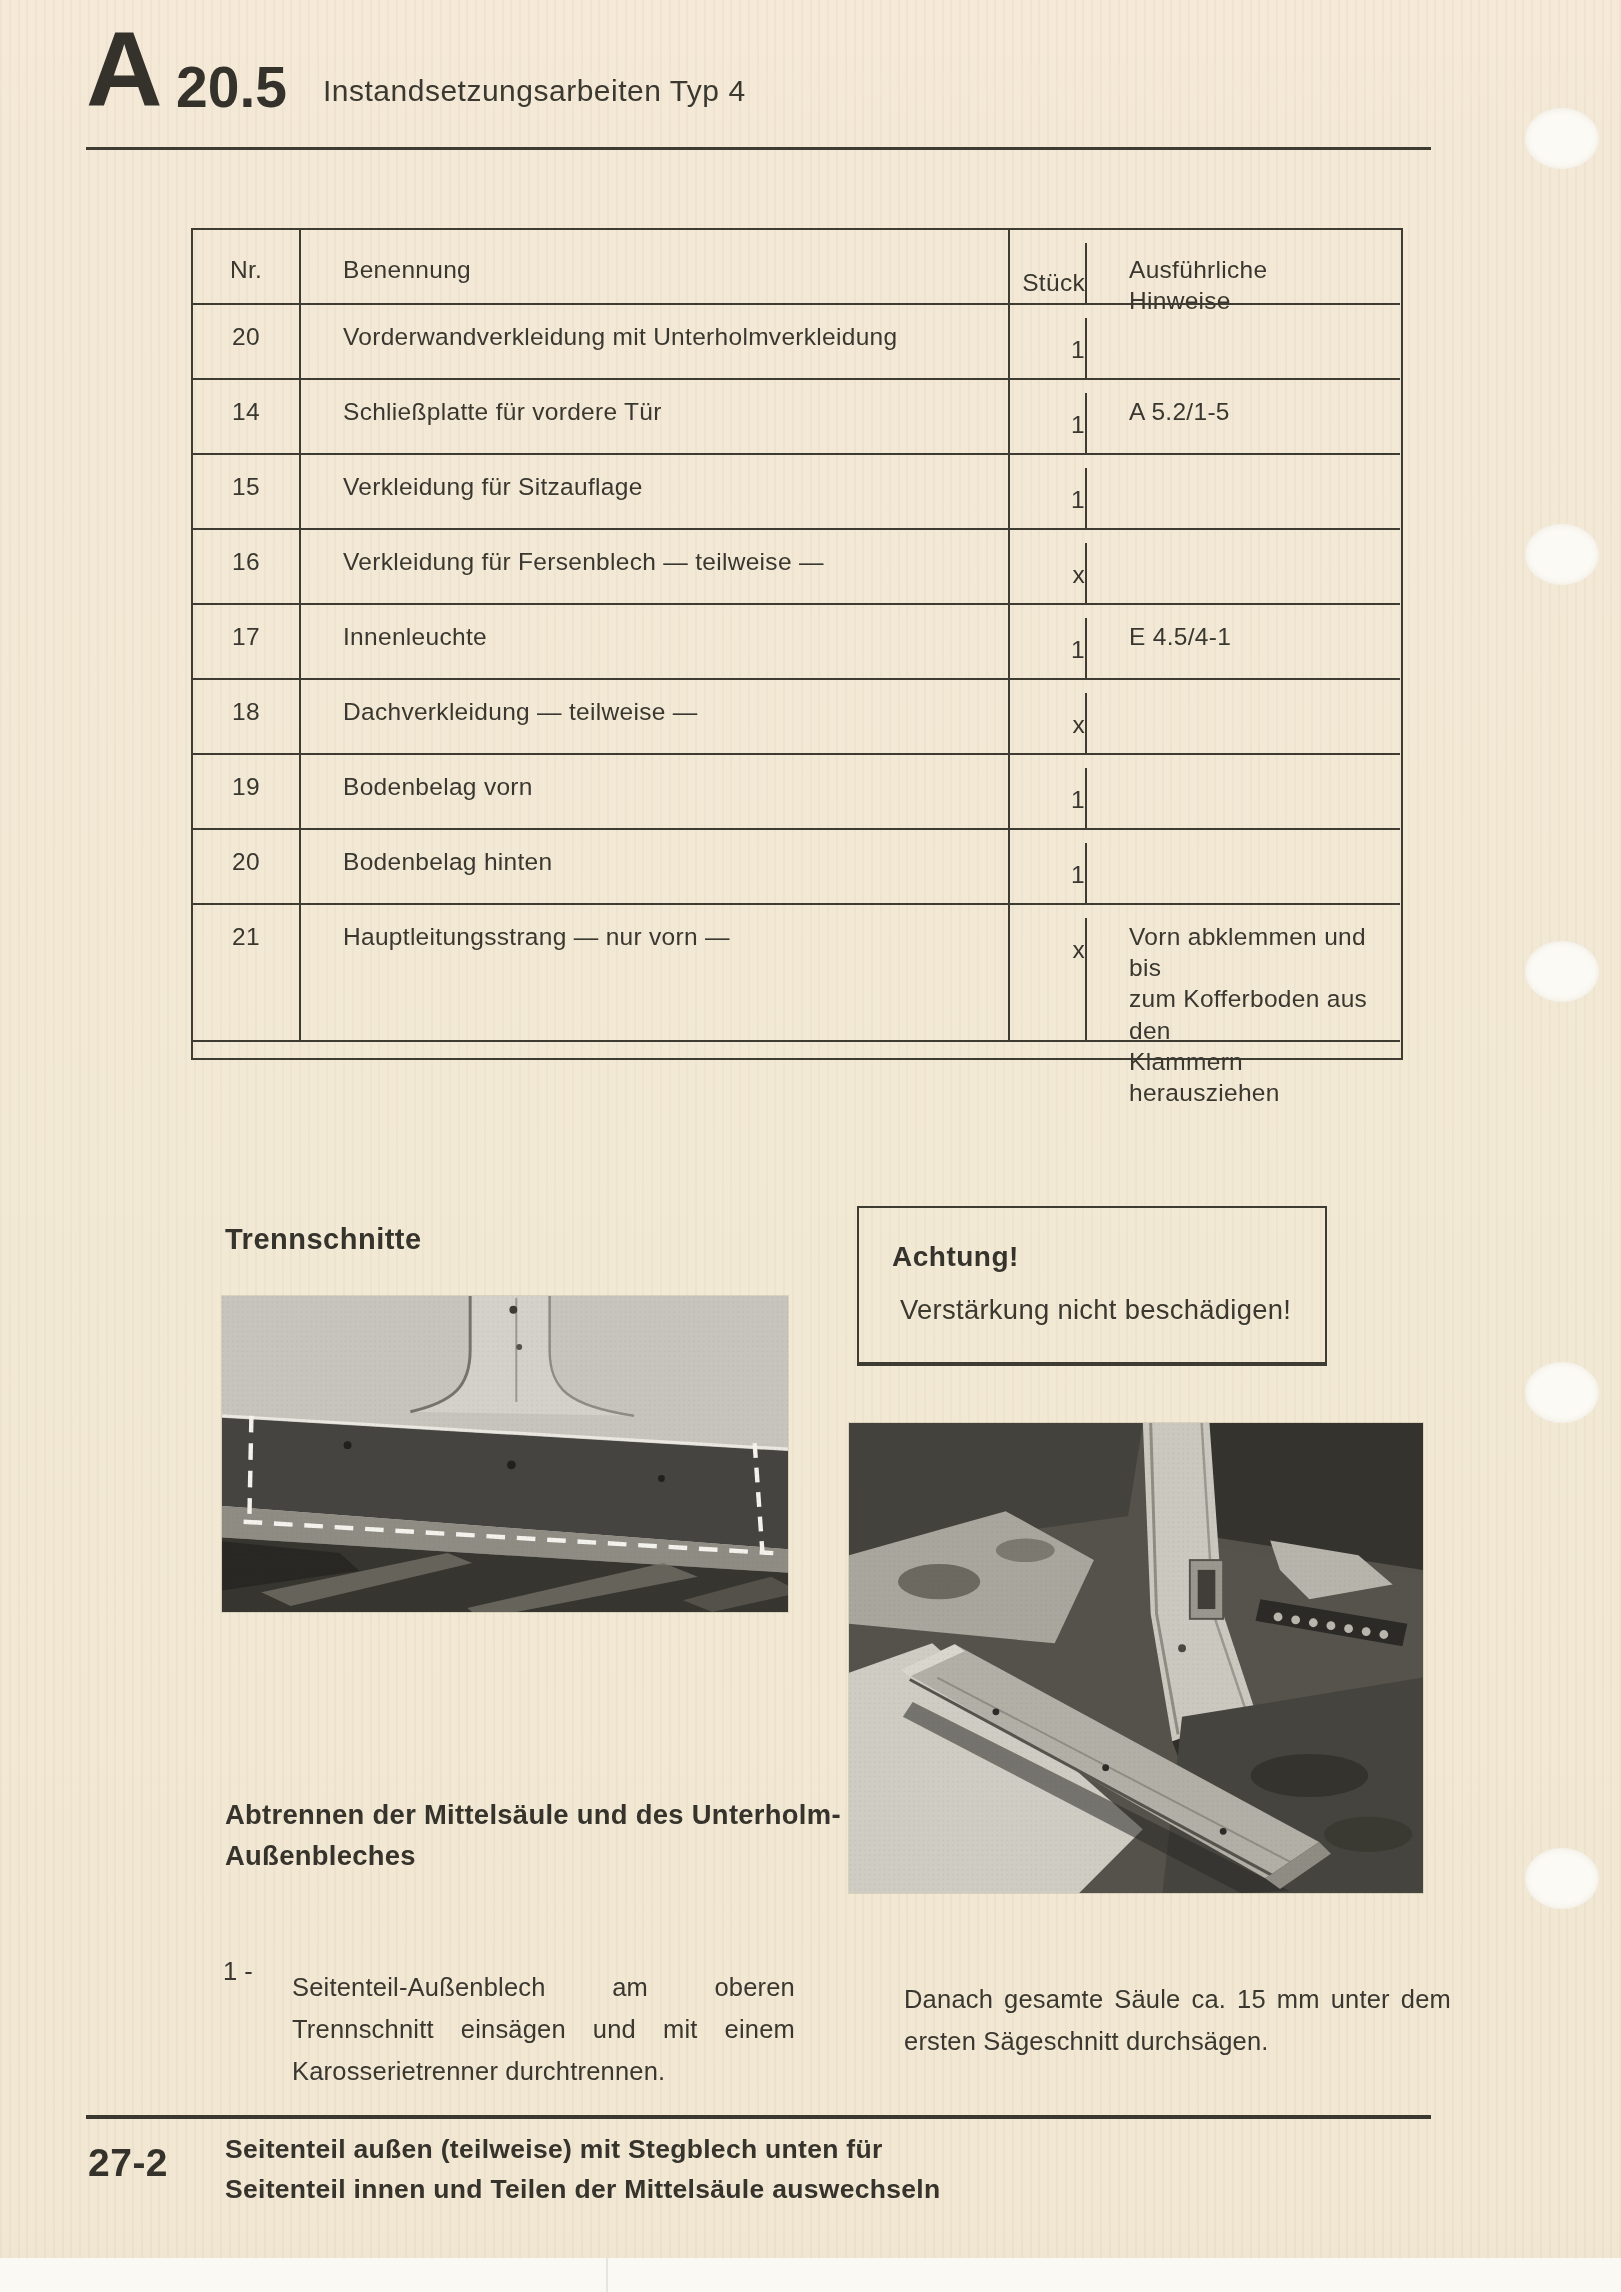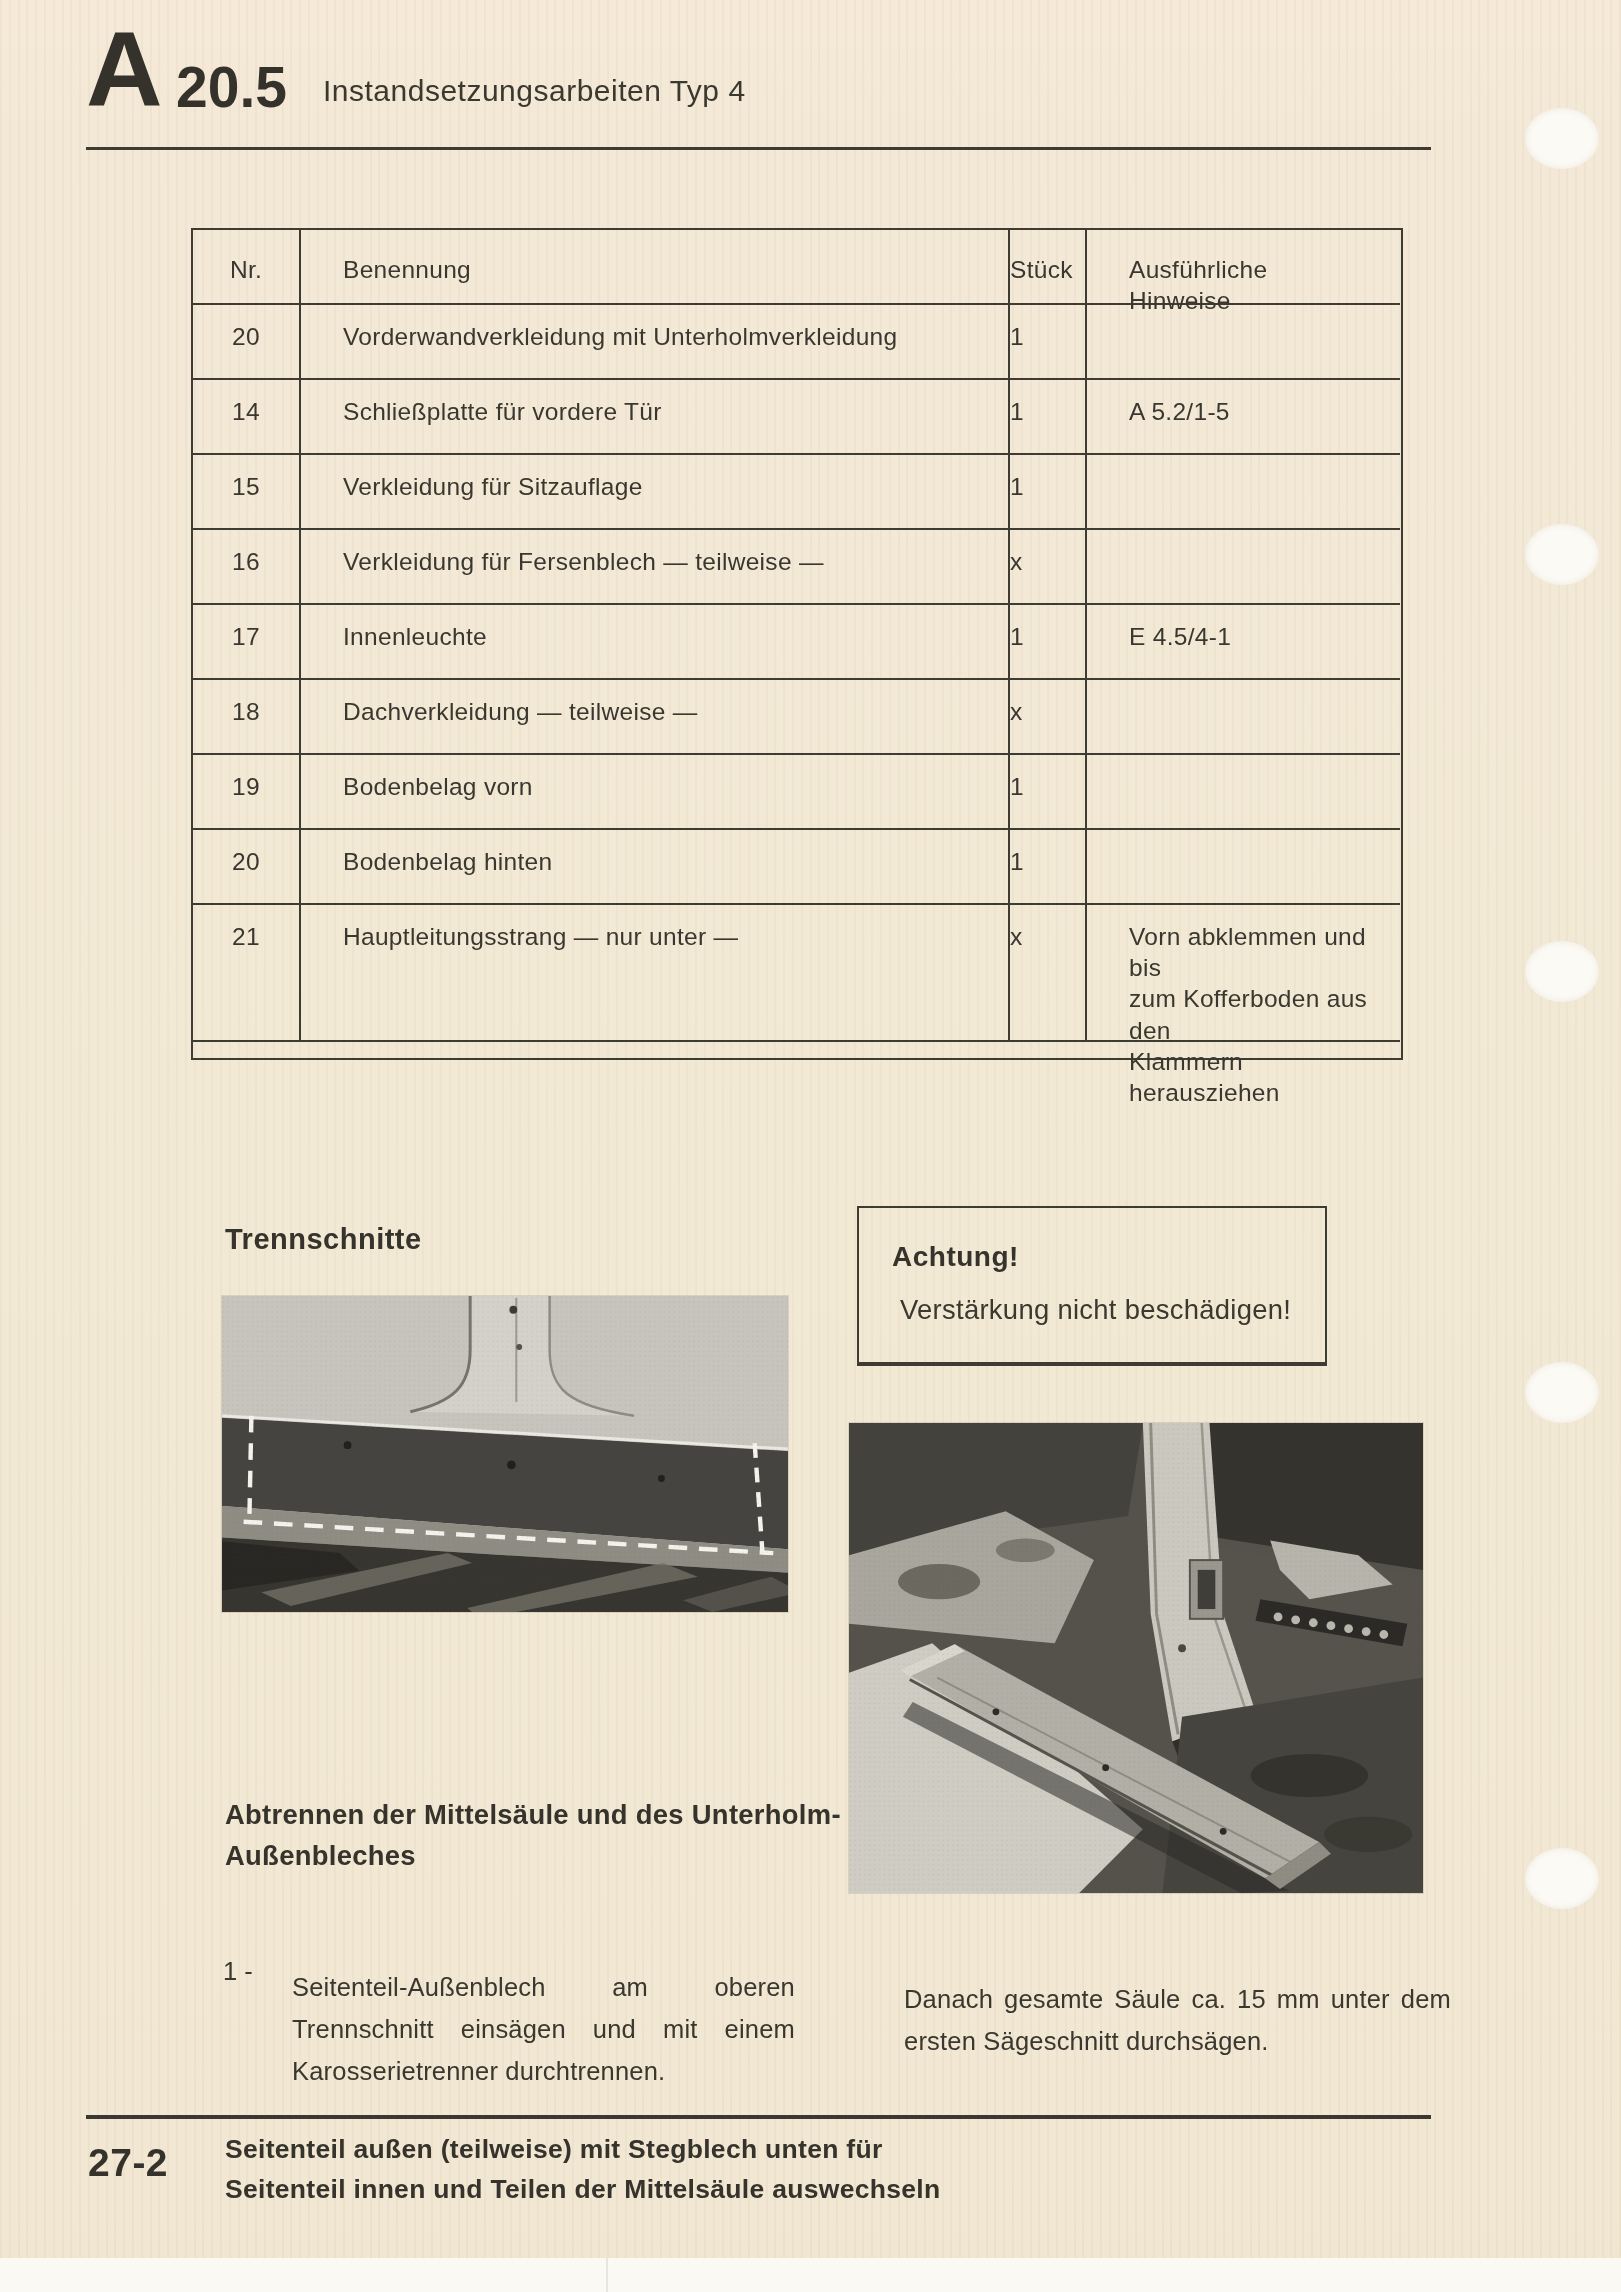--- a/index.html
+++ b/index.html
@@ -35,21 +35,21 @@
     border:2.9px solid #3e3b33;
     display:grid;
     grid-template-columns:108px 709px 77px 313px;
     grid-template-rows:75px 75px 75px 75px 75px 75px 75px 75px 75px 137px 6.9px;
     background:transparent;
   }
   .cell{border-bottom:2.9px solid #3e3b33;font-size:24.5px;letter-spacing:0.3px;padding-top:15.7px;line-height:1.28;}
   .cell.col-a,.cell.col-b,.cell.col-c{border-right:2.9px solid #3e3b33;}
   .cell.col-a{text-align:center;}
   .cell.col-b{padding-left:42px;padding-right:19.6px;}
-  .cell.col-c{text-align:left;}
+  .cell.col-c{text-align:right;margin-top:13px;}
   .cell.col-d{padding-left:42px;padding-right:25.5px;white-space:pre-line;}
   .cell.head{padding-top:23.5px;}
   .cell.spacer{grid-column:1 / -1;border:none;padding:0;}
   
   .trenn-heading{position:absolute;left:225px;top:1223px;font-size:29px;font-weight:bold;letter-spacing:0.5px;color:#35332c;}
   .warning-box{position:absolute;left:857px;top:1206px;width:470px;height:160px;
                border:2.9px solid #3e3b33;border-bottom-width:4.9px;padding:33px 0 0 33px;}
   .warning-title{font-size:28px;font-weight:bold;letter-spacing:0.5px;margin:0 0 20.6px 0;color:#35332c;}
   .warning-text{font-size:27.4px;letter-spacing:0.3px;margin:8px;color:#3a382f;}
   
@@ -118,21 +118,21 @@
     <div class="cell col-b">Bodenbelag vorn</div>
     <div class="cell col-c">1</div>
     <div class="cell col-d"></div>
 
     <div class="cell col-a">20</div>
     <div class="cell col-b">Bodenbelag hinten</div>
     <div class="cell col-c">1</div>
     <div class="cell col-d"></div>
 
     <div class="cell col-a">21</div>
-    <div class="cell col-b">Hauptleitungsstrang — nur unter —</div>
+    <div class="cell col-b">Hauptleitungsstrang — nur vorn —</div>
     <div class="cell col-c">x</div>
     <div class="cell col-d">Vorn abklemmen und bis
 zum Kofferboden aus den
 Klammern herausziehen</div>
 
     <div class="cell spacer"></div>
   </div>
 
   <div class="trenn-heading">Trennschnitte</div>
 

